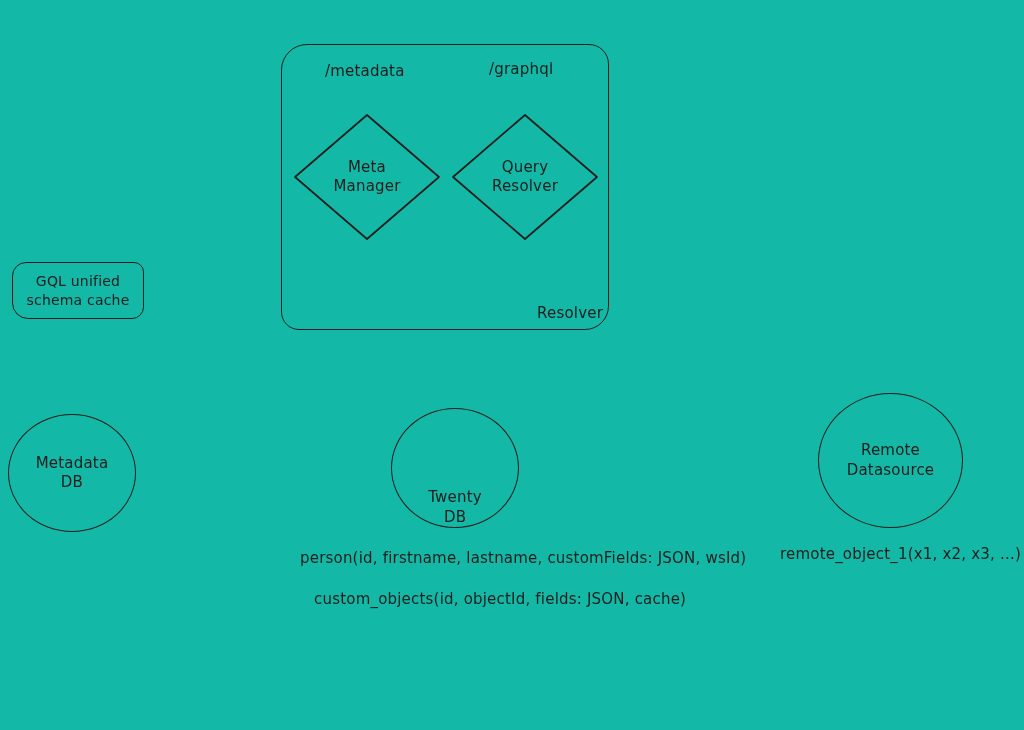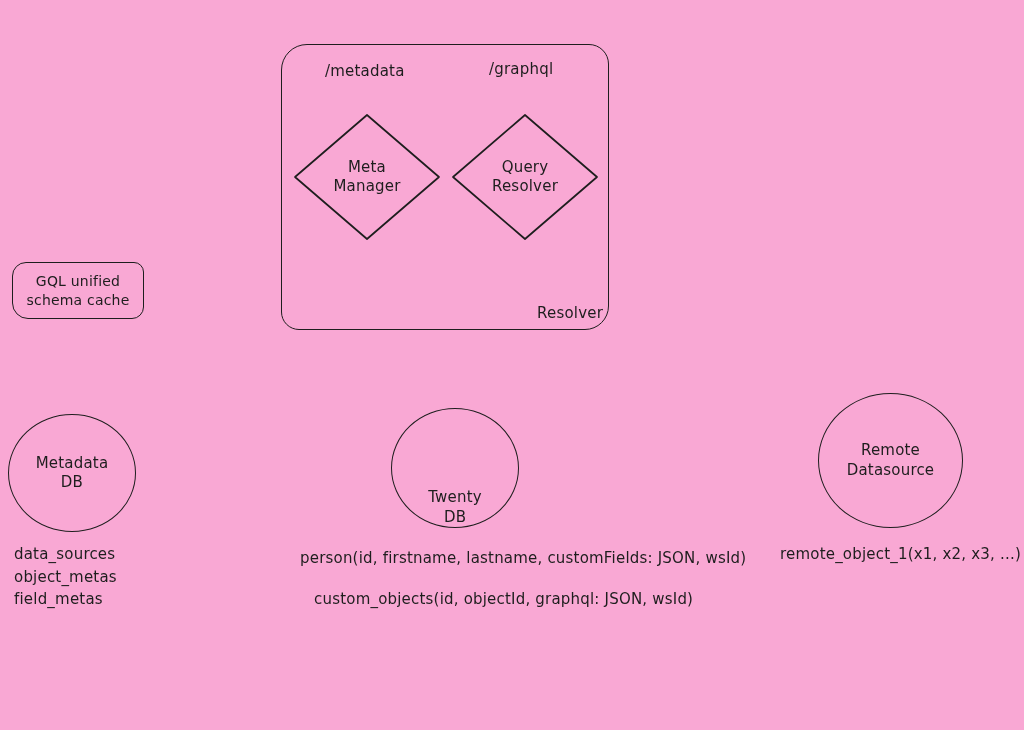--- a/index.html
+++ b/index.html
@@ -4,21 +4,21 @@
   <style>
     html, body {
       margin: 0;
       padding: 0;
       background: #ffffff;
     }
     #canvas {
       position: relative;
       width: 1024px;
       height: 730px;
-      background: #f9a8d4;
+      background: #14b8a6;
       font-family: "DejaVu Sans", sans-serif;
       color: #1e1e1e;
       overflow: hidden;
     }
     .abs { position: absolute; }
     .sketch-border {
       border: 1.7px solid #1e1e1e;
       background: transparent;
       box-sizing: border-box;
     }
@@ -86,26 +86,21 @@
   <div class="abs sketch-border center-text" style="left:391px; top:408px; width:128px; height:120px; border-radius:50%;align-items:flex-end;">
     <span class="label preline">Twenty
 DB</span>
   </div>
 
   <div class="abs sketch-border center-text" style="left:818px; top:393px; width:145px; height:135px; border-radius:50%;">
     <span class="label preline">Remote
 Datasource</span>
   </div>
 
-  <div class="abs label table-list" style="left:14px; top:545px;">
-    <div>data_sources</div>
-    <div>object_metas</div>
-    <div>field_metas</div>
-  </div>
 
   <div class="abs label" style="left:300px; top:549px;">person(id, firstname, lastname, customFields: JSON, wsId)</div>
 
-  <div class="abs label" style="left:314px; top:590px;">custom_objects(id, objectId, graphql: JSON, wsId)</div>
+  <div class="abs label" style="left:314px; top:590px;">custom_objects(id, objectId, fields: JSON, cache)</div>
 
 
   <div class="abs label" style="left:780px; top:545px;">remote_object_1(x1, x2, x3, ...)</div>
 
 </div>
 
 </body></html>

